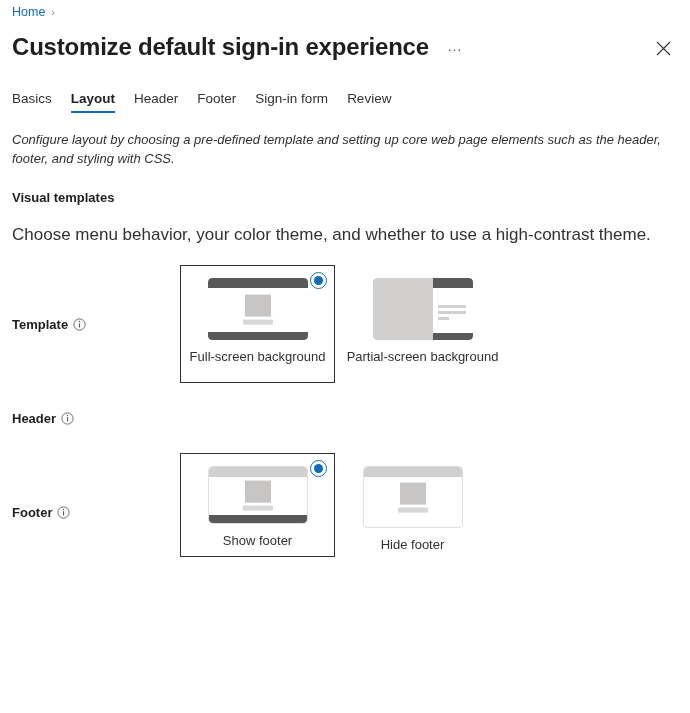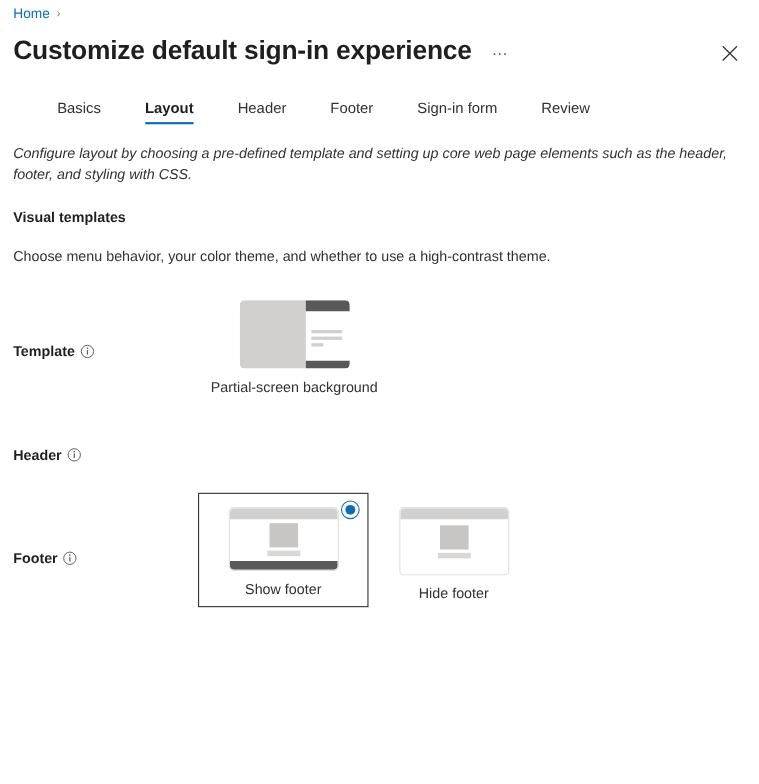--- a/index.html
+++ b/index.html
@@ -68,25 +68,24 @@
     align-items: center;
     justify-content: center;
     cursor: pointer;
   }
   .close-btn svg { display:block; }
 
   
   .tabs {
     display: flex;
     align-items: flex-end;
-    gap: 40px;
+    gap: 19px;
     padding: 0 12px;
     margin-top: 22px;
     height: 30px;
-    margin-left: 40px;
   }
   .tab {
     position: relative;
     font-size: 13.5px;
     color: #323130;
     cursor: pointer;
     padding-bottom: 7px;
     white-space: nowrap;
   }
   .tab.active {
@@ -113,21 +112,21 @@
     font-style: italic;
   }
   .section-head {
     margin: 22px 12px 0 12px;
     font-size: 13px;
     font-weight: 700;
     color: #201f1e;
   }
   .sub-desc {
     margin: 20px 12px 0 12px;
-    font-size: 13px;
+    font-size: 17px;
     color: #323130;
   }
 
   
   .option-row {
     display: flex;
     align-items: center;
     margin-left: 12px;
     position: relative;
   }
@@ -328,20 +327,32 @@
     <span class="info-icon">
       <svg width="13" height="13" viewBox="0 0 13 13" aria-hidden="true">
         <circle cx="6.5" cy="6.5" r="5.6" fill="none" stroke="#605e5c" stroke-width="0.9"></circle>
         <circle cx="6.5" cy="3.6" r="0.75" fill="#605e5c"></circle>
         <rect x="6" y="5.2" width="1.1" height="4.3" fill="#605e5c"></rect>
       </svg>
     </span>
   </div>
   <div class="cards">
 
+    <div class="card selected" style="height:118px;">
+      <div class="radio"></div>
+      <div class="thumb">
+        <div class="bar-dark-top"></div>
+        <div class="bar-dark-bottom"></div>
+        <div class="thumb-center">
+          <div class="thumb-square"></div>
+          <div class="thumb-line"></div>
+        </div>
+      </div>
+      <div class="card-label">Full-screen background</div>
+    </div>
 
     <div class="card" style="height:118px; width:175px;">
       <div class="thumb partial">
         <div class="partial-left"></div>
         <div class="partial-right-top"></div>
         <div class="partial-right-bottom"></div>
         <div class="partial-lines">
           <div class="p-line w1"></div>
           <div class="p-line w2"></div>
           <div class="p-line w3"></div>

